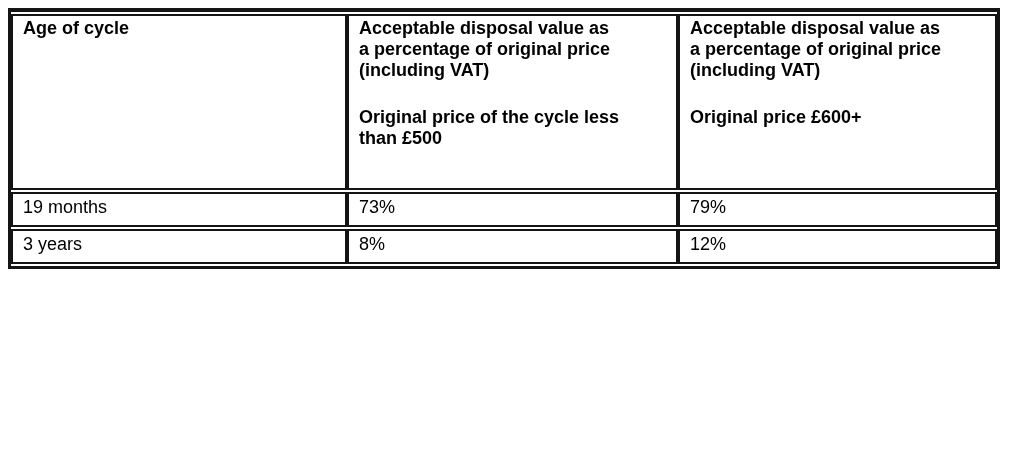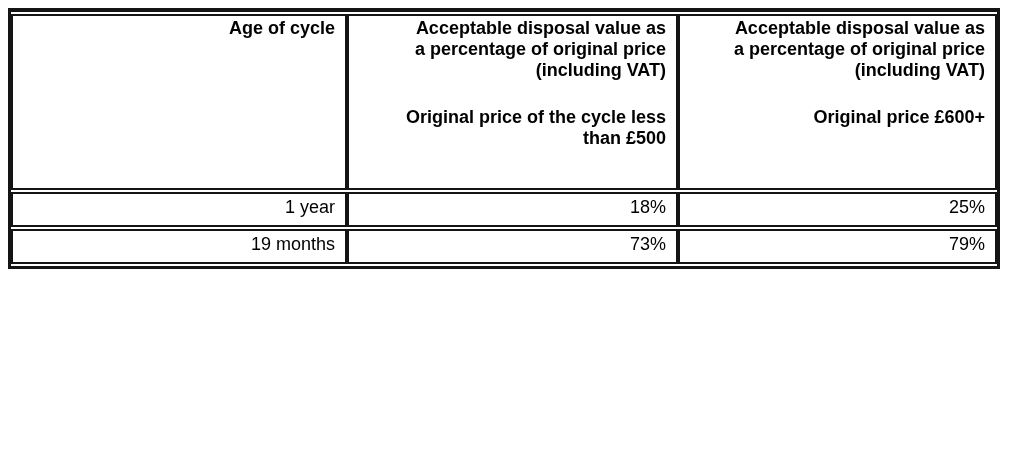--- a/index.html
+++ b/index.html
@@ -15,21 +15,20 @@
   .doc {
     position: absolute;
     top: 8px;
     left: 8px;
   }
   .tbl-wrap {
     display: inline-block;
     border: 3px solid #141414;
     border-top-width: 4px;
     background: #ffffff;
-    text-align: right;
   }
   table.disposal {
     border-collapse: separate;
     border-spacing: 0 2px;
     table-layout: fixed;
     width: 986px;
   }
   table.disposal td {
     border: 2px solid #141414;
     background: #ffffff;
@@ -86,32 +85,32 @@
           </td>
           <td>
             <p class="hdr-title">Acceptable disposal value as
 a percentage of original price
 (including VAT)</p>
             <p class="hdr-subtitle">Original price £600+</p>
           </td>
         </tr>
       </thead>
       <tbody id="table-body">
-  <tr>
-    <td>1 year</td>
-    <td>18%</td>
-    <td>25%</td>
-  </tr>
 
   <tr>
     <td>19 months</td>
     <td>73%</td>
     <td>79%</td>
   </tr>
 
 
+  <tr>
+    <td>3 years</td>
+    <td>8%</td>
+    <td>12%</td>
+  </tr>
 
 
 
 </tbody>
     </table>
   </div>
 </div>
 
 </body></html>

